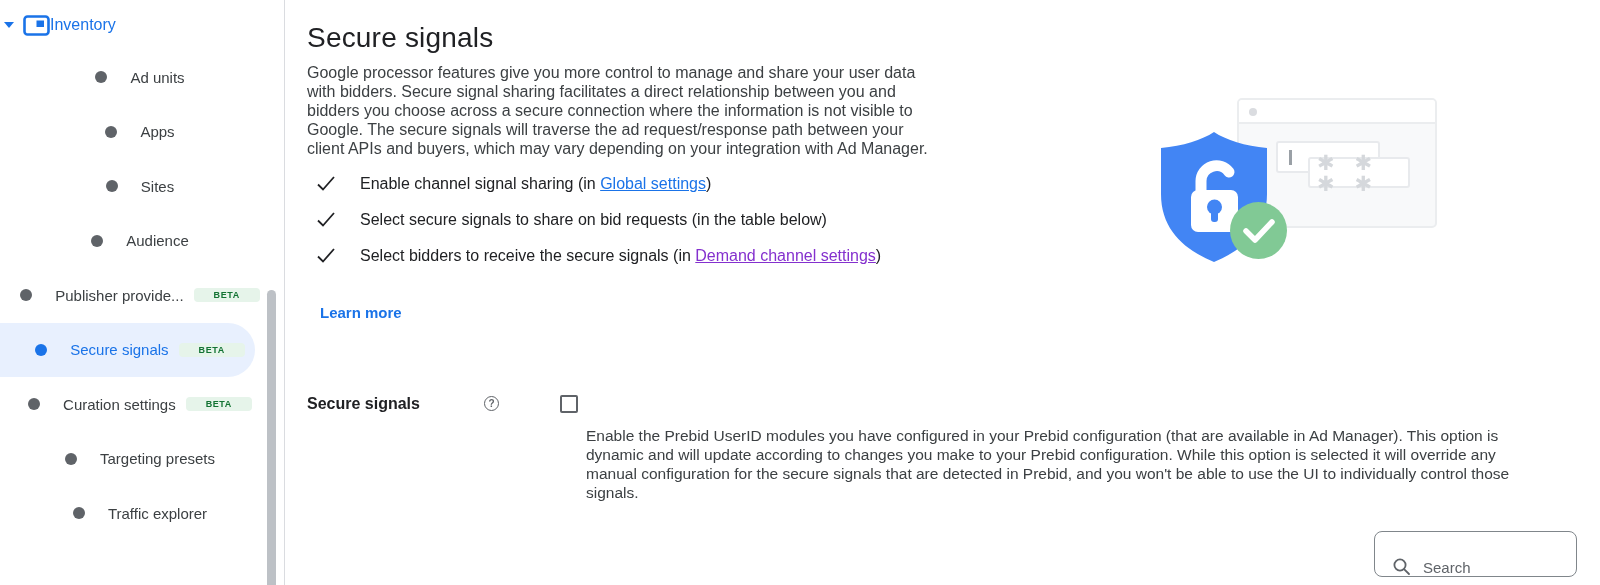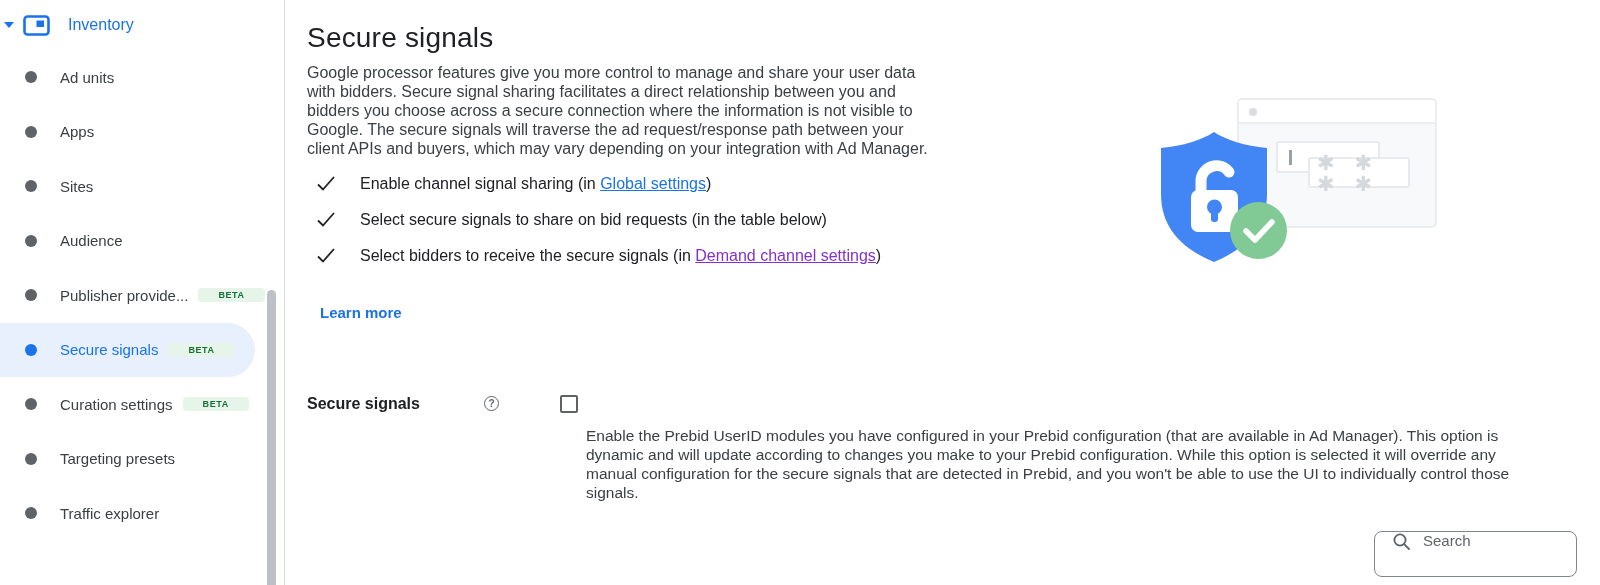--- a/index.html
+++ b/index.html
@@ -7,23 +7,23 @@
     font-family:"Liberation Sans", sans-serif; color:#202124; }
   body { position:relative; }
 
   
   .sidebar { position:absolute; left:0; top:0; width:285px; height:585px;
     border-right:1px solid #dadce0; background:#fff; }
   .sb-header { display:flex; align-items:center; padding:12px 0 0 4px; height:38px; }
   .sb-caret { width:0; height:0; border-left:5px solid transparent; border-right:5px solid transparent;
     border-top:6px solid #1a73e8; margin-right:6px; cursor:pointer; }
   .sb-header .hdr-icon { margin-left:3px; display:flex; }
-  .sb-header .hdr-label { margin-left:18px; font-size:16px; color:#1a73e8; }
+  .sb-header .hdr-label { font-size:16px; color:#1a73e8; }
   .sb-list { list-style:none; margin-top:12px; }
-  .sb-item { height:54.5px; width:255px; display:flex; align-items:center; cursor:pointer; }
+  .sb-item { height:54.5px; width:255px; display:flex; align-items:center; cursor:pointer;justify-content:center; }
   .sb-item .bullet { width:12px; height:12px; border-radius:50%; background:#5f6368; margin-left:25px; flex:none; }
   .sb-item .lbl { margin-left:23px; font-size:15px; color:#3c4043; white-space:nowrap; }
   .sb-item.selected { background:#e8f0fe; border-radius:0 27px 27px 0; }
   .sb-item.selected .bullet { background:#1a73e8; }
   .sb-item.selected .lbl { color:#1a73e8; }
   .beta { margin-left:10px; background:#e6f4ea; color:#137333; font-size:9px; font-weight:bold;
     letter-spacing:.6px; padding:3px 20px 2px; border-radius:4px; line-height:1; }
   .sb-scrollbar { position:absolute; right:8px; top:290px; width:9px; height:295px;
     background:#bdc1c6; border-radius:5px 5px 0 0; cursor:pointer; }
 
@@ -50,21 +50,21 @@
     align-items:center; justify-content:center; cursor:pointer; flex:none; }
   .section-content { flex:1; padding-right:58px; padding-top:10px; }
   .cb-row { display:flex; align-items:flex-start; }
   .checkbox { width:18px; height:18px; border:2px solid #5f6368; border-radius:2px; background:#fff;
     flex:none; margin-top:1px; cursor:pointer; }
   .cb-label { margin-left:8px; font-size:16px; color:#202124; cursor:pointer; }
   .cb-help { margin-left:26px; margin-top:13px; font-size:15.5px; line-height:19px; color:#3c4043; }
 
   
   .search-box { position:absolute; left:1374px; top:531px; width:203px; height:46px;
-    border:1px solid #80868b; border-radius:8px; background:#fff; display:flex; align-items:flex-start; }
+    border:1px solid #80868b; border-radius:8px; background:#fff; display:flex; align-items:flex-end; }
   .search-box svg { margin-left:17px; flex:none; }
   .search-input { border:none; outline:none; margin-left:12px; width:130px; font-size:15px;
     color:#3c4043; font-family:"Liberation Sans", sans-serif; background:transparent; }
   .search-input::placeholder { color:#5f6368; }
 
   
   .illus { position:absolute; left:1135px; top:93px; width:315px; height:180px; }
   .browser-win { position:absolute; left:102px; top:5px; width:200px; height:130px;
     background:#f8f9fa; border:2px solid #ebedef; border-radius:5px; }
   .browser-bar { position:absolute; left:0; top:0; right:0; height:24px; background:#fff;

